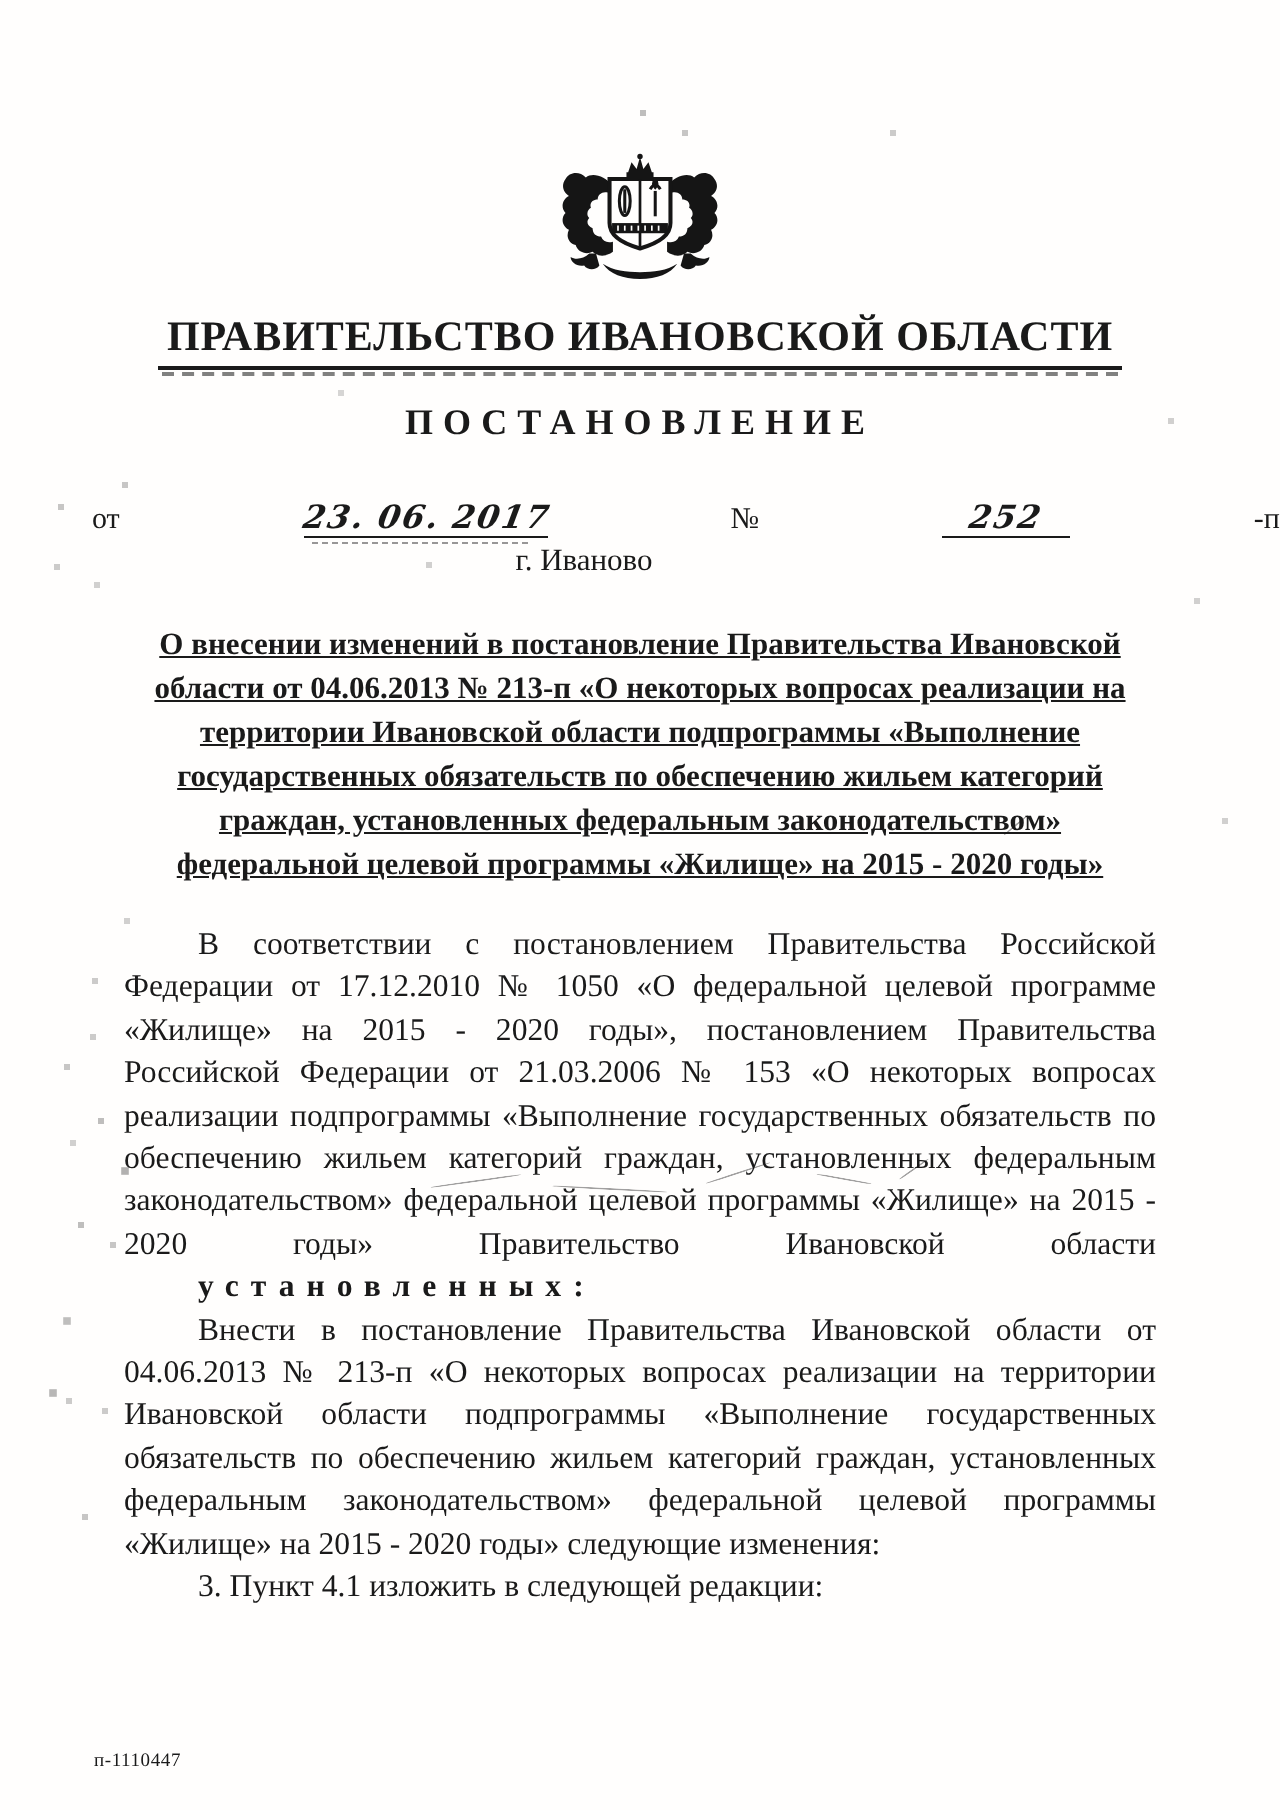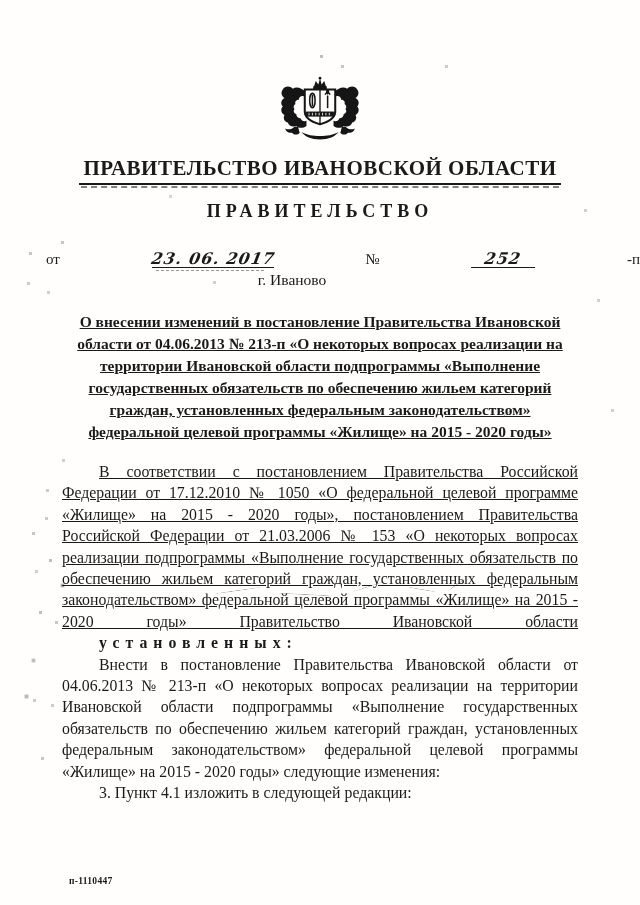--- a/index.html
+++ b/index.html
@@ -96,34 +96,33 @@
     width:516px;
     margin:18px auto 0 auto;
     font-size:15.8px;
     line-height:21.4px;
     text-align:justify;
   }
   .body-text p{
     margin:0;
     text-indent:37px;
   }
-  p.spread{text-align-last:justify;text-decoration:underline;}
+  p.spread{text-align-last:justify;}
   .resolve-line{
     margin:0;
     font-weight:bold;
     letter-spacing:.38em;
   }
   
   .footer-code{
     position:absolute;
-    left:69px;top:876px;
+    left:47px;top:876px;
     font-size:9.5px;
     letter-spacing:.3px;
     font-family:"Liberation Serif", serif;
-    font-weight:bold;
   }
   
   .speckles{
     position:absolute;left:0;top:0;width:1px;height:1px;
     background:transparent;
     box-shadow:
       30px 253px 0 1px rgba(0,0,0,.22),
       28px 283px 0 1px rgba(0,0,0,.20),
       48px 292px 0 1px rgba(0,0,0,.18),
       62px 242px 0 1px rgba(0,0,0,.22),
@@ -209,21 +208,21 @@
         <line x1="59" y1="43.5" x2="59" y2="46.5"></line>
         <line x1="63" y1="43.5" x2="63" y2="46.5"></line>
         <line x1="67" y1="43.5" x2="67" y2="46.5"></line>
         <line x1="71" y1="43.5" x2="71" y2="46.5"></line>
       </g>
     </svg>
   </div>
 
   <h1 class="authority"><span class="u">ПРАВИТЕЛЬСТВО ИВАНОВСКОЙ ОБЛАСТИ</span></h1>
 
-  <h2 class="doc-type">ПРАВИТЕЛЬСТВО</h2>
+  <h2 class="doc-type">ПОСТАНОВЛЕНИЕ</h2>
 
   <div class="dateline">
     <span>от</span>
     <span class="slot date"><span class="handwritten">23. 06. 2017</span></span>
     <span>№</span>
     <span class="slot num"><span class="handwritten">252</span></span>
     <span>-п</span>
   </div>
   <div class="city">г. Иваново</div>
 

